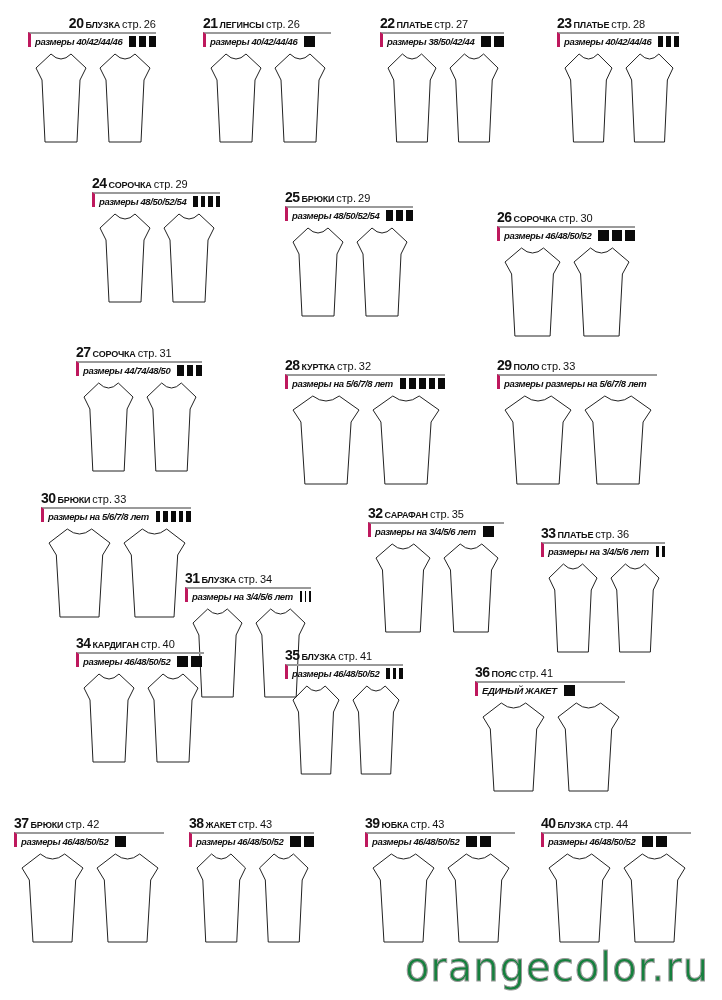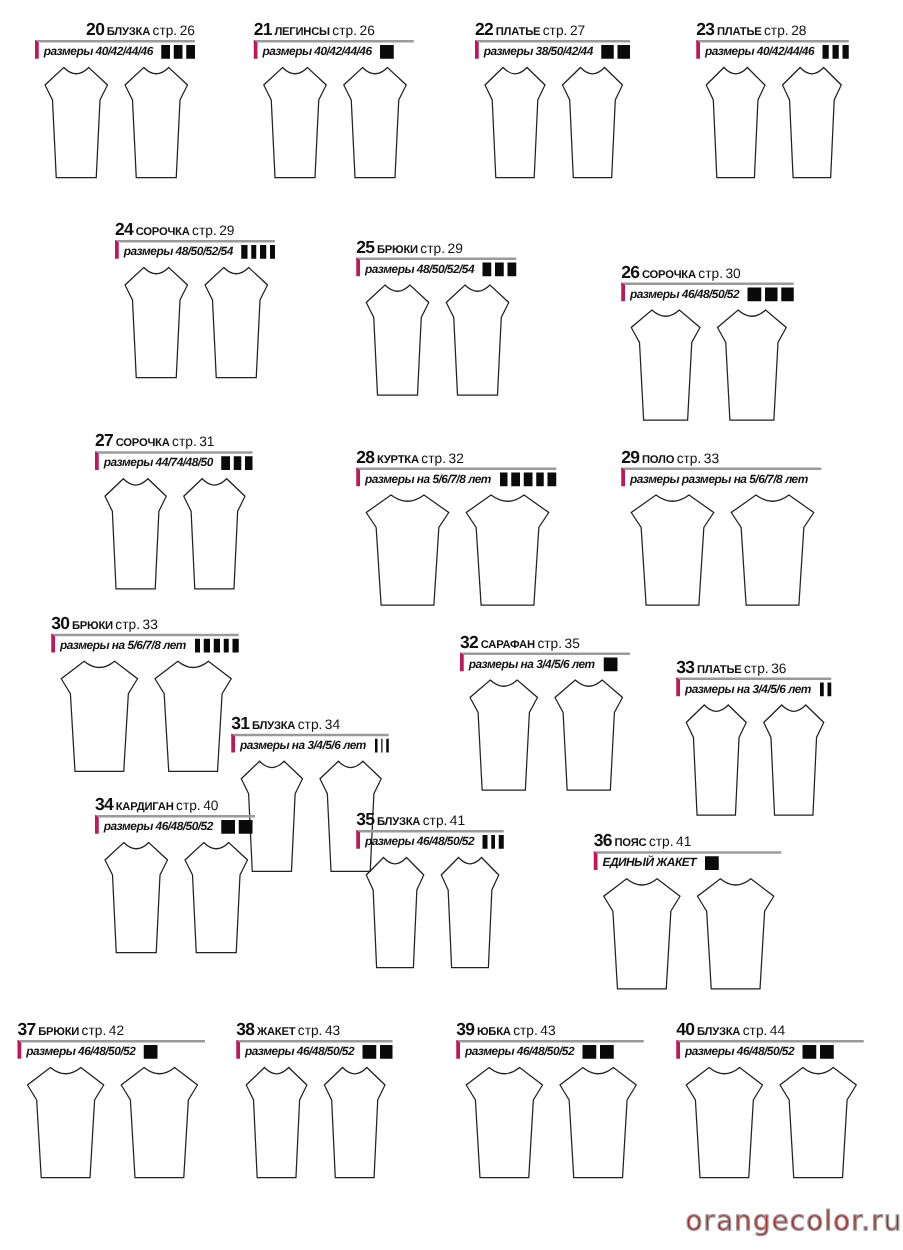--- a/index.html
+++ b/index.html
@@ -14,21 +14,21 @@
   .page { font-size: 11px; margin-left: 2px; }
   .bar {
     border-top: 2px solid #9a9a9a; border-left: 3px solid #be185d;
     padding: 2px 0 0 4px; display: flex; align-items: center; gap: 3px; white-space: nowrap;
   }
   .sizes { font-weight: bold; font-style: italic; font-size: 9.5px; letter-spacing: -0.4px; margin-right: 4px; }
   .sq { display: inline-block; width: 11px; height: 11px; background: #0a0a0a; }
   .sketch { position: absolute; }
   .sketch svg { display: block; }
   .watermark {
-    position: absolute; right: 0; bottom: 10px; font-size: 22px; color: #b91c1c;
+    position: absolute; right: 13px; bottom: 10px; font-size: 40px; color: #15803d;
     -webkit-text-stroke: 1px #9a9a9a; letter-spacing: 1px; font-family: "DejaVu Sans", sans-serif;
   }
 </style>
 </head>
 <body>
 
 <div id="catalog">
     <div class="item" style="left: 28px; top: 16px; width: 128px; text-align: right;">
       <div class="hdr"><span class="num">20</span><span class="name">БЛУЗКА</span><span class="page">стр.</span><span class="page">26</span></div>
       <div class="bar">

